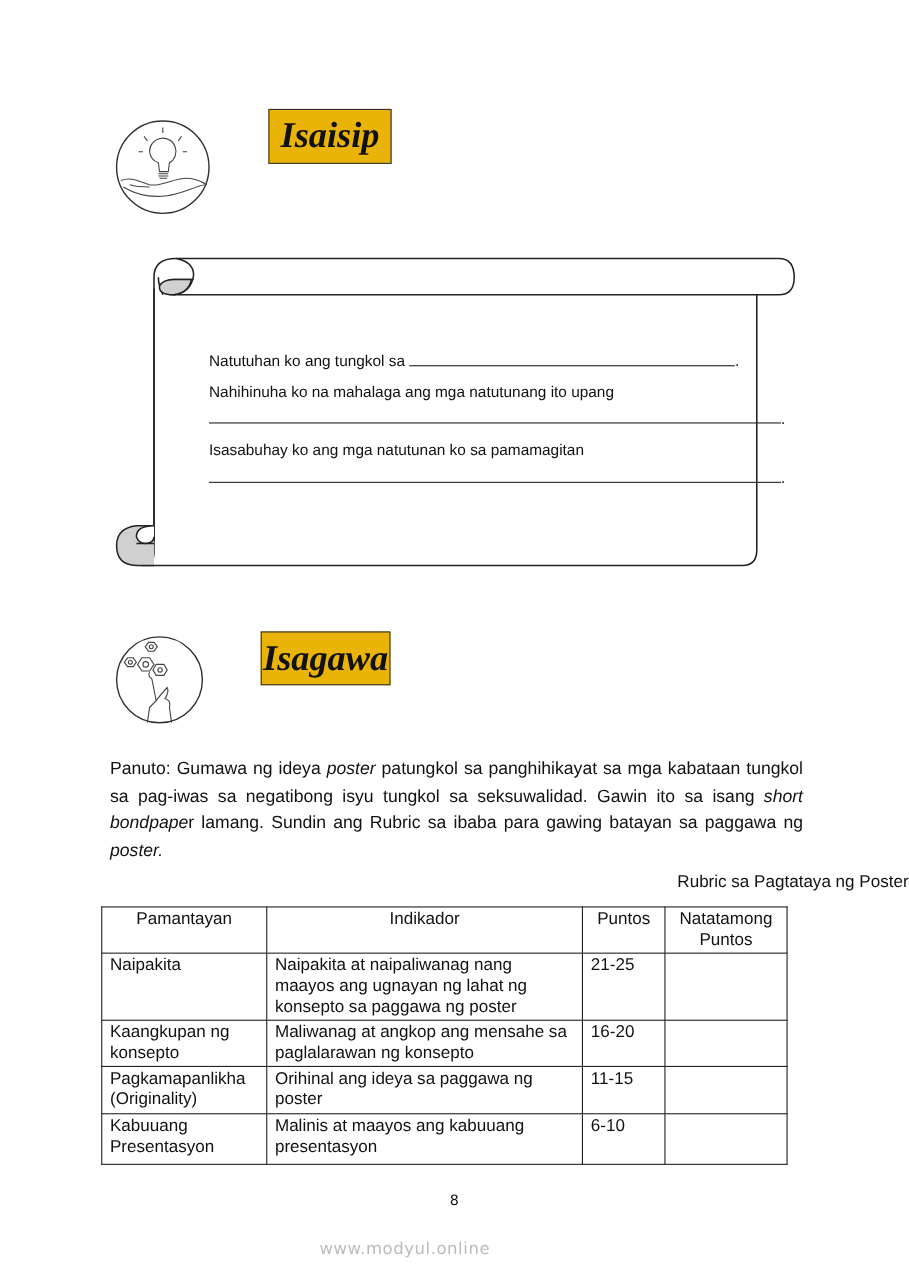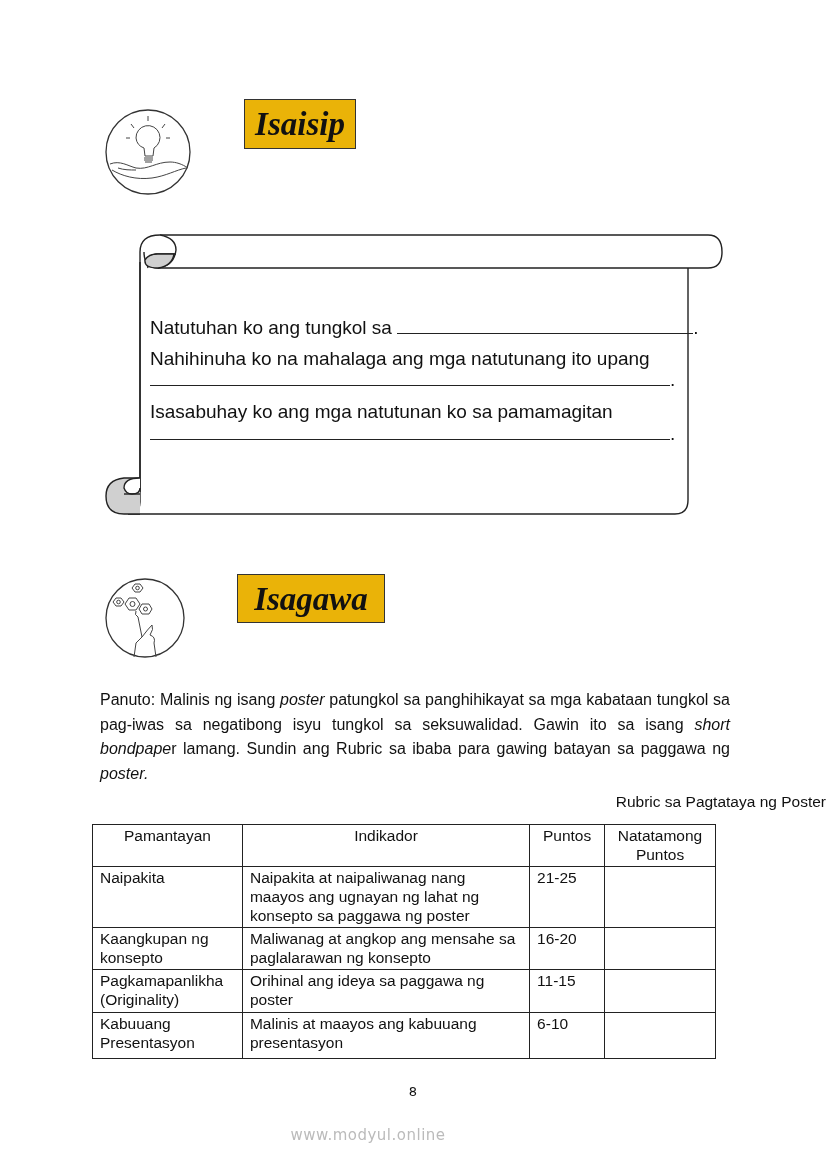--- a/index.html
+++ b/index.html
@@ -1,20 +1,20 @@
 <!DOCTYPE html>
 <html><head>
 <meta charset="utf-8">
 <style>
   html, body { margin: 0; padding: 0; background: #ffffff; }
   body { width: 826px; height: 1169px; position: relative; overflow: hidden; font-family: "Liberation Sans", sans-serif; color: #111; }
   .icon-circle { position: absolute; }
   .title-box { position: absolute; border: 1px solid #333; background: #eab308; font-family: "Liberation Serif", serif; font-weight: bold; font-style: italic; font-size: 33px; text-align: center; line-height: 1; box-sizing: border-box; }
   .scroll { position: absolute; left: 100px; top: 232px; width: 630px; height: 290px; }
-  .scroll-text { position: absolute; font-size: 19px; line-height: 1; white-space: nowrap; }
+  .scroll-text { position: absolute; font-size: 14px; line-height: 1; white-space: nowrap; margin-left: 40px; }
   .panuto { position: absolute; left: 100px; top: 688px; width: 630px; font-size: 16px; line-height: 24.5px; text-align: justify; }
   .panuto i { font-style: italic; }
   .rubric-title { position: absolute; left: 0; width: 826px; top: 793px; text-align: right; font-size: 15.5px; }
   table.rubric { position: absolute; left: 92px; top: 824px; width: 624px; border-collapse: collapse; font-size: 15.5px; line-height: 19px; }
   table.rubric th, table.rubric td { border: 1px solid #222; vertical-align: top; padding: 1px 7px 2px 7px; }
   table.rubric th { font-weight: normal; text-align: center; }
   .page-num { position: absolute; left: 0; width: 826px; top: 1084px; text-align: center; font-family: "DejaVu Sans", sans-serif; font-size: 13px; }
   .watermark { position: absolute; left: 0; width: 736px; top: 1126px; text-align: center; font-family: "DejaVu Sans", sans-serif; font-size: 15px; color: #bbbbbb; letter-spacing: 0.5px; }
 </style>
 </head>
@@ -78,23 +78,23 @@
     <polygon points="12,21 17,21 20,25 17,29 12,29 9,25"></polygon>
       <circle cx="14.5" cy="25" r="1.8"></circle>
     <polygon points="25,21 32,21 36,27 32,33 25,33 21,27"></polygon>
       <circle cx="28.5" cy="27" r="2.5"></circle>
     <polygon points="38,27 45,27 48,32 45,37 38,37 35,32"></polygon>
       <circle cx="41.5" cy="32" r="2"></circle>
     <path d="M34 40 L38 60 L32 66 L30 80 M38 60 Q44 52 48 48 Q50 52 46 58 Q52 60 50 66 L52 80" fill="none"></path>
     <path d="M34 40 Q30 38 32 34" fill="none"></path>
   </g>
 </svg>
-<div class="title-box" style="left:237px;top:574px;width:148px;height:49px;padding-top:8px;">Isagawa</div>
+<div class="title-box" style="left:237px;top:574px;width:118px;height:49px;padding-top:8px;">Isagawa</div>
 
-<div class="panuto"><span>Panuto: Malinis ng isang </span><i>poster</i><span> patungkol sa panghihikayat sa mga kabataan tungkol sa pag-iwas sa negatibong isyu tungkol sa seksuwalidad. Gawin ito sa isang </span><i>short bondpape</i><span>r lamang. Sundin ang Rubric sa ibaba para gawing batayan sa paggawa ng </span><i>poster.</i></div>
+<div class="panuto"><span>Panuto: Gumawa ng ideya </span><i>poster</i><span> patungkol sa panghihikayat sa mga kabataan tungkol sa pag-iwas sa negatibong isyu tungkol sa seksuwalidad. Gawin ito sa isang </span><i>short bondpape</i><span>r lamang. Sundin ang Rubric sa ibaba para gawing batayan sa paggawa ng </span><i>poster.</i></div>
 
 <div class="rubric-title">Rubric sa Pagtataya ng Poster</div>
 
 <table class="rubric">
   <colgroup>
       <col style="width:150px">
       <col style="width:288px">
       <col style="width:75px">
       <col style="width:111px">
     </colgroup>

